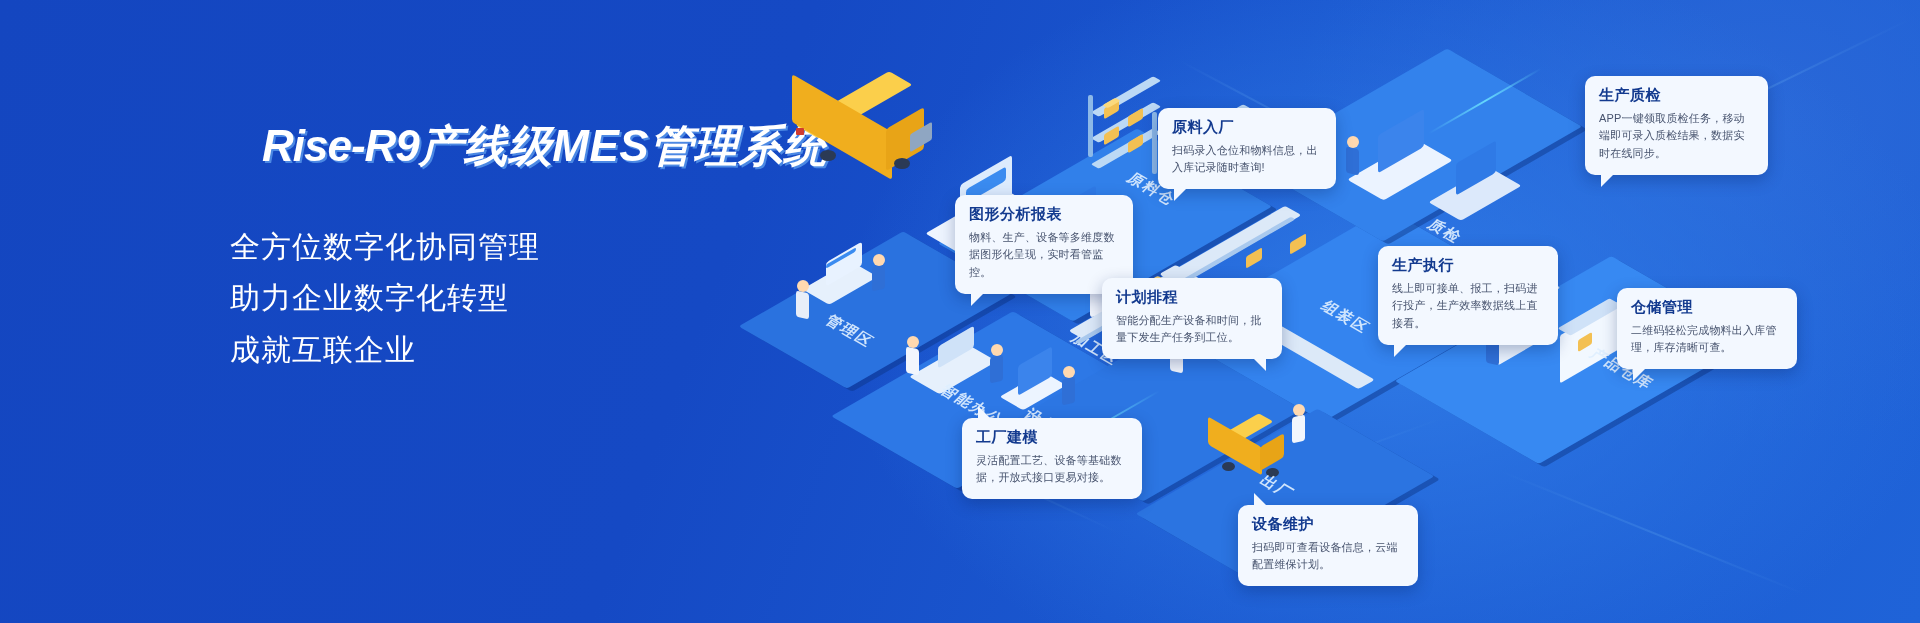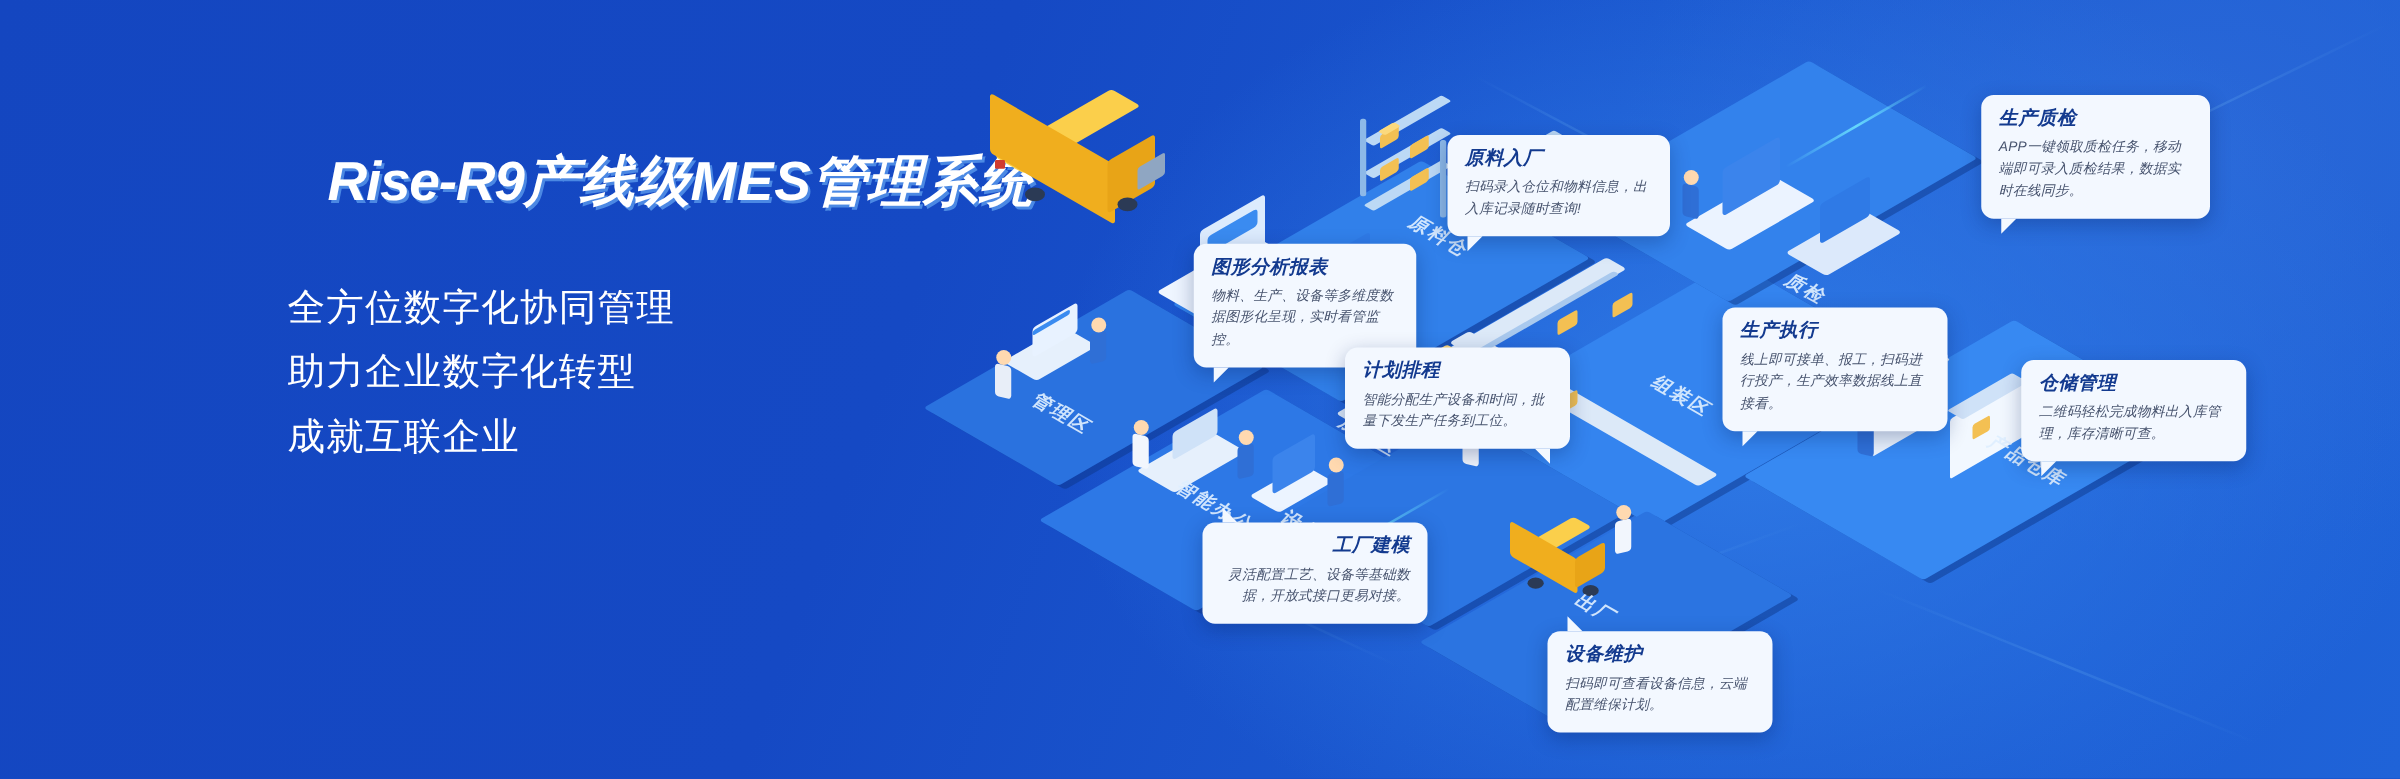--- a/index.html
+++ b/index.html
@@ -28,21 +28,21 @@
   #sub-lines{margin-top:48px;}
   .sub-line{font-size:30px;color:#ffffff;line-height:1.72;font-weight:400;letter-spacing:1px;}
   
   #scene{position:absolute;left:760px;top:0;width:1160px;height:623px;}
   .slab{position:absolute;background:#2e79e3;border-radius:3px;box-shadow:0 6px 0 rgba(10,50,130,.45);}
   .area-label{position:absolute;color:#dfefff;font-size:15px;font-weight:bold;letter-spacing:2px;white-space:nowrap;opacity:.92;}
   .glowline{position:absolute;background:linear-gradient(90deg,rgba(110,230,255,0),rgba(110,230,255,.85),rgba(110,230,255,0));height:2px;}
   
   .callout{
     position:absolute;background:#f3f8ff;border-radius:10px;
-    padding:11px 14px 12px 14px;box-shadow:0 5px 16px rgba(5,30,90,.30);font-style:italic;
+    padding:11px 14px 12px 14px;box-shadow:0 5px 16px rgba(5,30,90,.30);
   }
   .callout .c-title{color:#133a8f;font-size:15px;font-weight:bold;letter-spacing:.5px;margin-bottom:6px;line-height:1.1;}
   .callout .c-body{color:#47536e;font-size:11px;line-height:1.62;letter-spacing:.2px;}
   .callout .tail{position:absolute;width:0;height:0;}
   .tail-bl{left:16px;bottom:-12px;border-left:12px solid #f3f8ff;border-bottom:12px solid transparent;}
   .tail-br{right:16px;bottom:-12px;border-right:12px solid #f3f8ff;border-bottom:12px solid transparent;}
   .tail-tl{left:16px;top:-12px;border-left:12px solid #f3f8ff;border-top:12px solid transparent;}
   .truck-body{position:absolute;background:#f0b429;border-radius:3px;}
   .truck-top{position:absolute;background:#f7c948;border-radius:3px;}
   .truck-dark{position:absolute;background:#d79a12;border-radius:2px;}
@@ -233,39 +233,39 @@
     <div class="c-body">扫码录入仓位和物料信息，出入库记录随时查询!</div>
     <span class="tail tail-bl"></span>
   </div>
 
   <div class="callout" style="left:1585px;top:76px;width:155px;">
     <div class="c-title">生产质检</div>
     <div class="c-body">APP一键领取质检任务，移动端即可录入质检结果，数据实时在线同步。</div>
     <span class="tail tail-bl"></span>
   </div>
 
-  <div class="callout" style="left:1076px;top:278px;width:152px;">
+  <div class="callout" style="left:1102px;top:278px;width:152px;">
     <div class="c-title">计划排程</div>
     <div class="c-body">智能分配生产设备和时间，批量下发生产任务到工位。</div>
     <span class="tail tail-br"></span>
   </div>
 
   <div class="callout" style="left:1378px;top:246px;width:152px;">
     <div class="c-title">生产执行</div>
     <div class="c-body">线上即可接单、报工，扫码进行投产，生产效率数据线上直接看。</div>
     <span class="tail tail-bl"></span>
   </div>
 
   <div class="callout" style="left:1617px;top:288px;width:152px;">
     <div class="c-title">仓储管理</div>
     <div class="c-body">二维码轻松完成物料出入库管理，库存清晰可查。</div>
     <span class="tail tail-bl"></span>
   </div>
 
-  <div class="callout" style="left:962px;top:418px;width:152px;text-align:right;">
+  <div class="callout" style="left:962px;top:418px;width:152px;">
     <div class="c-title">工厂建模</div>
     <div class="c-body">灵活配置工艺、设备等基础数据，开放式接口更易对接。</div>
     <span class="tail tail-tl"></span>
   </div>
 
   <div class="callout" style="left:1196px;top:505px;width:152px;margin-left:42px;">
     <div class="c-title">设备维护</div>
     <div class="c-body">扫码即可查看设备信息，云端配置维保计划。</div>
     <span class="tail tail-tl"></span>
   </div>

